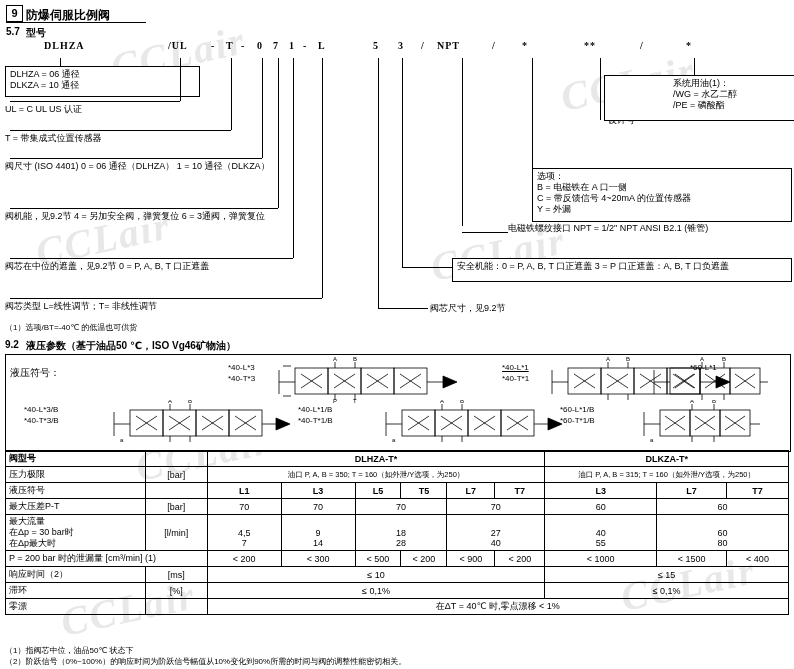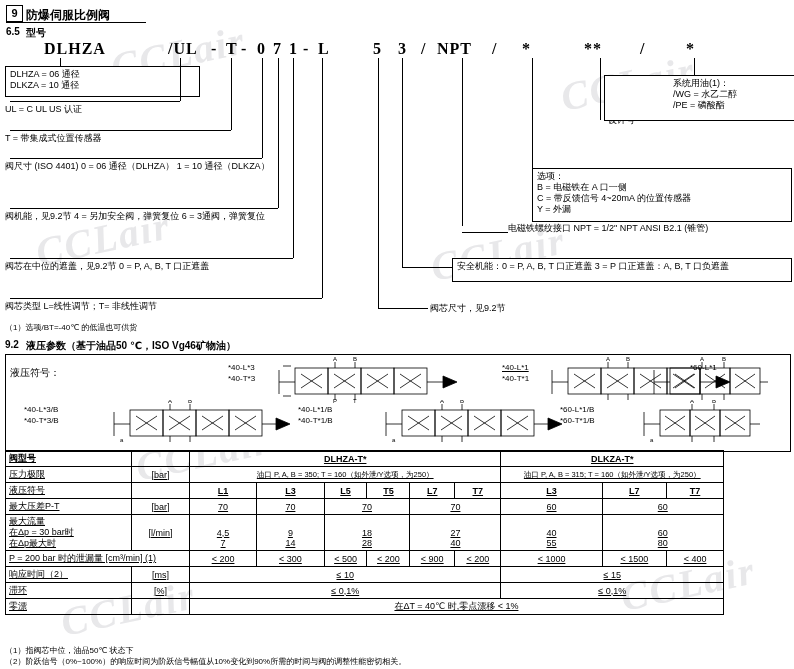--- a/index.html
+++ b/index.html
@@ -17,21 +17,21 @@
     letter-spacing:2px;transform:rotate(-12deg);user-select:none;pointer-events:none;
   }
   
   .sec-num{
     border:1.2px solid #000;width:15px;height:15px;line-height:15px;text-align:center;
     font-size:11px;font-weight:bold;
   }
   .sec-title{font-size:12px;font-weight:bold;}
   .sub-title{font-size:10px;font-weight:bold;}
   
-  .code{font-family:"Liberation Serif","DejaVu Serif",serif;font-weight:bold;font-size:16px;letter-spacing:1px;}
+  .code{font-family:"Liberation Serif","DejaVu Serif",serif;font-weight:bold;font-size:10px;letter-spacing:1px;}
   .vline{position:absolute;border-left:1px solid #000;}
   .hline{position:absolute;border-top:1px solid #000;}
   .box{position:absolute;border:1px solid #000;background:#fff;}
   .box .ln{display:block;line-height:11px;}
   
   table{border-collapse:collapse;}
   td,th{border:1px solid #000;font-size:9px;padding:1px 3px;vertical-align:middle;}
   .ctr{text-align:center;}
   .lft{text-align:left;}
   .bold{font-weight:bold;}
@@ -51,21 +51,21 @@
   <div class="wm" style="left:135px;top:430px;">CCLair</div>
   <div class="wm" style="left:540px;top:400px;">CCLair</div>
   <div class="wm" style="left:620px;top:560px;">CCLair</div>
   <div class="wm" style="left:60px;top:585px;">CCLair</div>
 
   <div class="abs" style="left:6px;top:5px;">
     <div class="sec-num">9</div>
   </div>
   <div class="abs sec-title" style="left:26px;top:7px;">防爆伺服比例阀</div>
   <div class="hline" style="left:6px;top:22px;width:140px;border-top:1.2px solid #000;"></div>
-  <div class="abs sub-title" style="left:6px;top:26px;">6.5</div>
+  <div class="abs sub-title" style="left:6px;top:26px;">5.7</div>
   <div class="abs sub-title" style="left:26px;top:26px;">型号</div>
 
   <div class="abs code" style="left:44px;top:40px;">DLHZA</div>
   <div class="abs code" style="left:168px;top:40px;">/UL</div>
   <div class="abs code" style="left:211px;top:40px;">-</div>
   <div class="abs code" style="left:226px;top:40px;">T</div>
   <div class="abs code" style="left:241px;top:40px;">-</div>
   <div class="abs code" style="left:257px;top:40px;">0</div>
   <div class="abs code" style="left:273px;top:40px;">7</div>
   <div class="abs code" style="left:289px;top:40px;">1</div>
@@ -288,21 +288,21 @@
       <path d="M95,16 l20,14 M95,30 l20,-14"></path>
       <path d="M14,12 l0,24 M14,24 l16,0"></path>
       <path d="M120,24 l10,0"></path>
       <path d="M62,4 l0,6 M84,4 l0,6 M62,36 l0,6 M84,36 l0,6"></path>
     </g>
     <text x="60" y="3" font-size="6" fill="#000">A</text>
     <text x="82" y="3" font-size="6" fill="#000">B</text>
     <text x="20" y="42" font-size="6" fill="#000">a</text>
   </svg>
 
-  <table class="abs" style="left:5px;top:450px;width:719px;text-decoration:underline;">
+  <table class="abs" style="left:5px;top:450px;width:784px;">
     <colgroup>
       <col style="width:140px">
         <col style="width:62px">
       <col style="width:74px">
         <col style="width:74px">
         <col style="width:46px">
         <col style="width:46px">
         <col style="width:48px">
         <col style="width:50px">
       <col style="width:112px">

